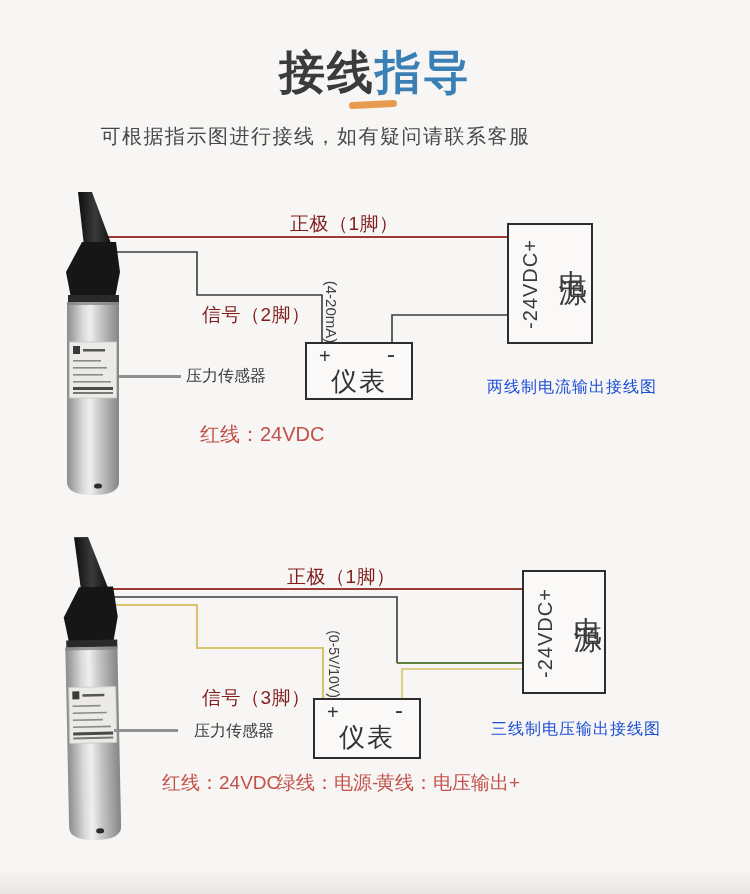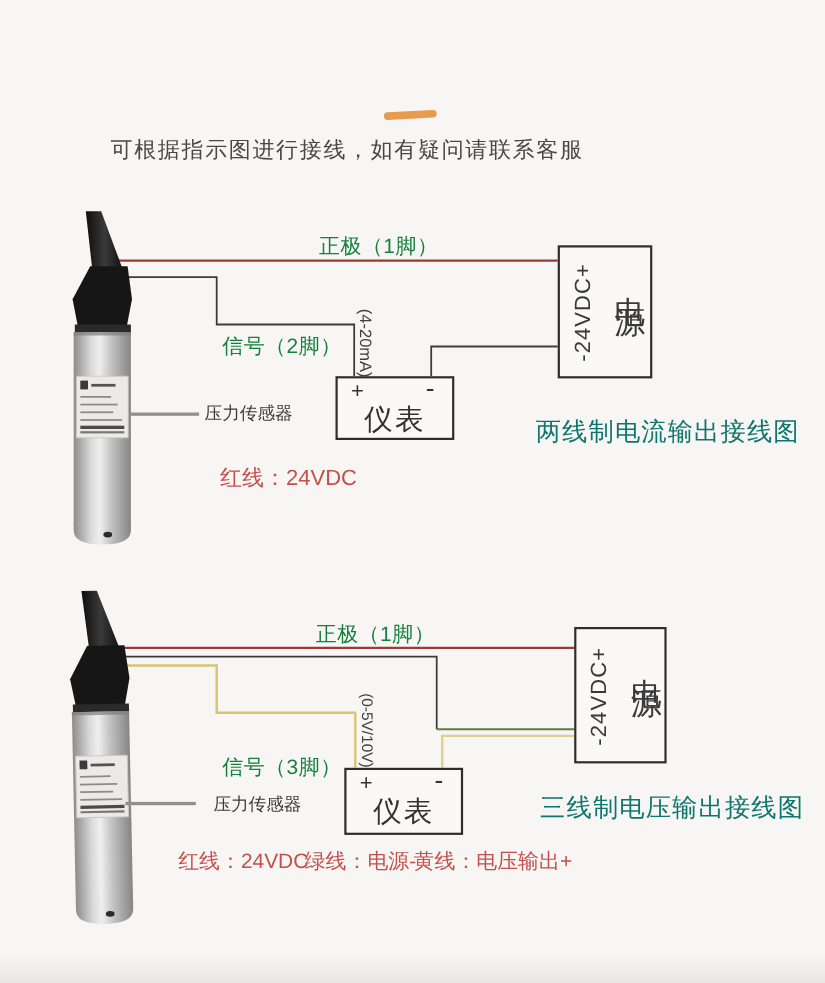--- a/index.html
+++ b/index.html
@@ -8,24 +8,24 @@
   .abs{position:absolute;}
   
   .title-row{position:absolute;top:42px;left:0;width:750px;text-align:center;
     font-size:46px;font-weight:bold;letter-spacing:2px;color:#3b3b3b;}
   .title-accent{color:#3a80b4;}
   .title-underline{position:absolute;left:349px;top:101px;width:48px;height:7px;
     background:#e79b4e;border-radius:4px;transform:rotate(-3deg);}
   .subtitle{position:absolute;top:123px;left:4px;width:623px;text-align:center;
     font-size:20px;color:#484848;letter-spacing:1.5px;}
   
-  .wire-label{position:absolute;font-size:19px;color:#15803d;letter-spacing:.5px;white-space:nowrap;}
+  .wire-label{position:absolute;font-size:19px;color:#7f1d1d;letter-spacing:.5px;white-space:nowrap;}
   .vlabel{position:absolute;width:110px;height:16px;text-align:center;font-size:15px;color:#3f3f3f;
     transform:rotate(90deg);white-space:nowrap;}
-  .caption{position:absolute;font-size:23px;color:#0f766e;letter-spacing:1px;white-space:nowrap;}
+  .caption{position:absolute;font-size:16px;color:#1d4ed8;letter-spacing:1px;white-space:nowrap;}
   .legend-item{position:absolute;color:#c3504a;white-space:nowrap;}
   .lg1{font-size:20px;} .lg2{font-size:19px;}
   .sensor-label{position:absolute;font-size:16px;color:#3a3a3a;white-space:nowrap;}
   .pointer{position:absolute;height:3px;background:#909090;}
   
   .box{position:absolute;border:2px solid #2d2d2d;background:rgba(255,255,255,0.35);}
   .meter .plus{position:absolute;left:12px;top:1px;font-size:20px;color:#333;}
   .meter .minus{position:absolute;right:16px;top:-4px;font-size:24px;color:#333;}
   .meter .meter-name{position:absolute;left:0;right:0;top:20px;text-align:center;
     font-size:26px;color:#333;letter-spacing:2px;}
@@ -35,20 +35,21 @@
     font-size:28px;color:#3a3a3a;letter-spacing:10px;}
   .wires{position:absolute;left:0;top:0;}
   .bottom-strip{position:absolute;left:0;top:868px;width:750px;height:26px;
     background:linear-gradient(#f7f6f4,#e8e6e3);}
 </style>
 </head>
 <body>
 
 <div class="stage">
 
+  <div class="title-row"><span>接线</span><span class="title-accent">指导</span></div>
   <div class="title-underline"></div>
   <div class="subtitle">可根据指示图进行接线，如有疑问请联系客服</div>
 
   <svg class="wires" width="750" height="894" viewBox="0 0 750 894">
 
     <path d="M102,237 H507" fill="none" stroke="#9c3a36" stroke-width="2"></path>
     <path d="M108,252 H197 V295 H322 V342" fill="none" stroke="#3c3c3c" stroke-width="1.6"></path>
     <path d="M392,342 V315 H507" fill="none" stroke="#3c3c3c" stroke-width="1.6"></path>
 
     <path d="M100,589 H522" fill="none" stroke="#9c3a36" stroke-width="2"></path>

